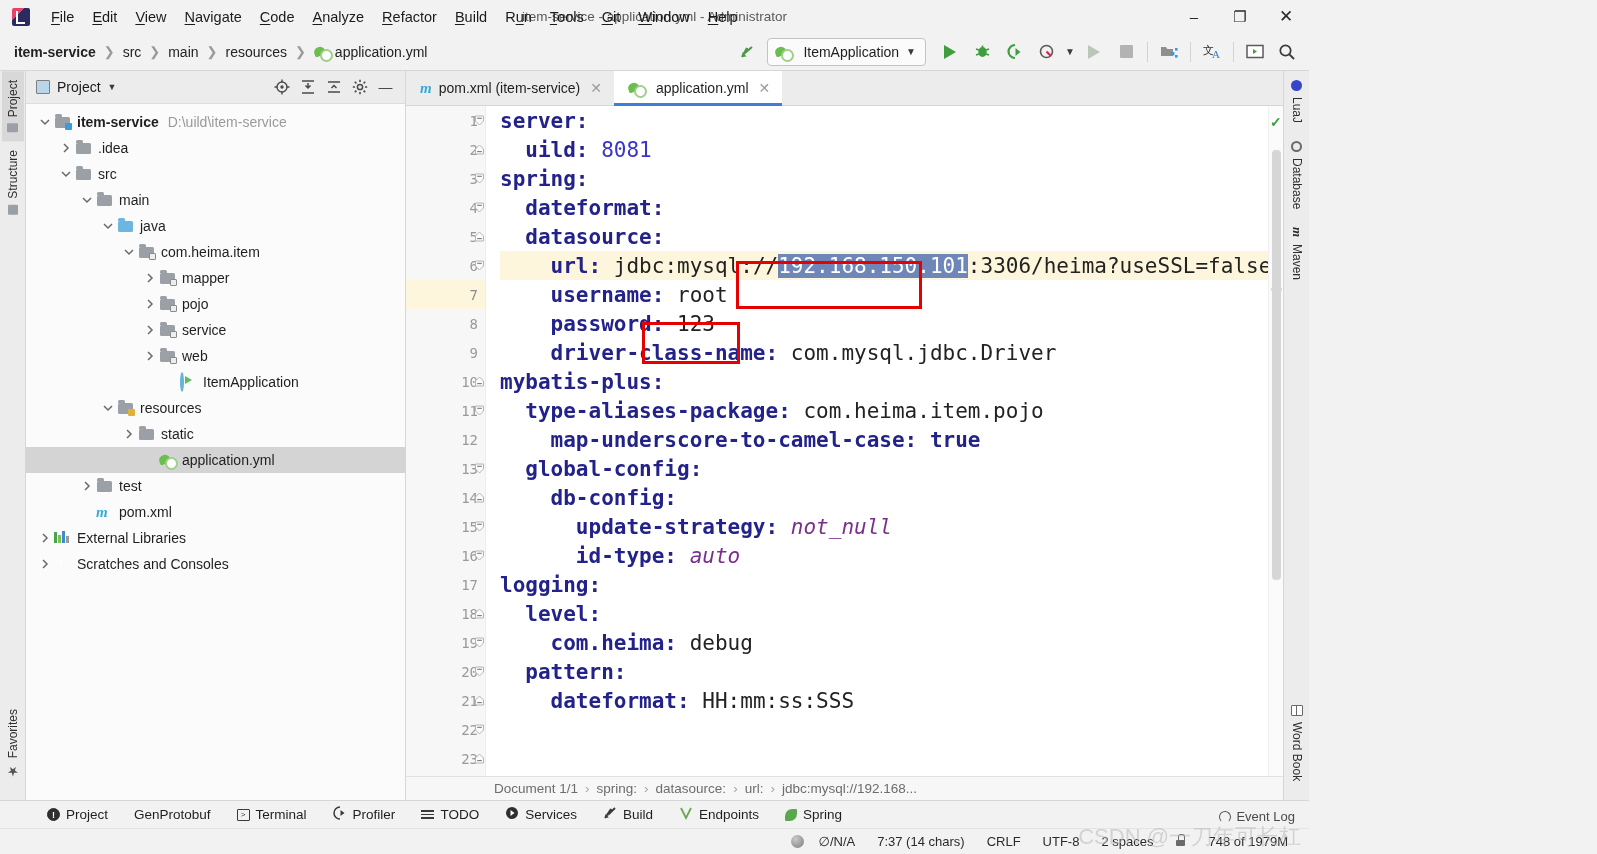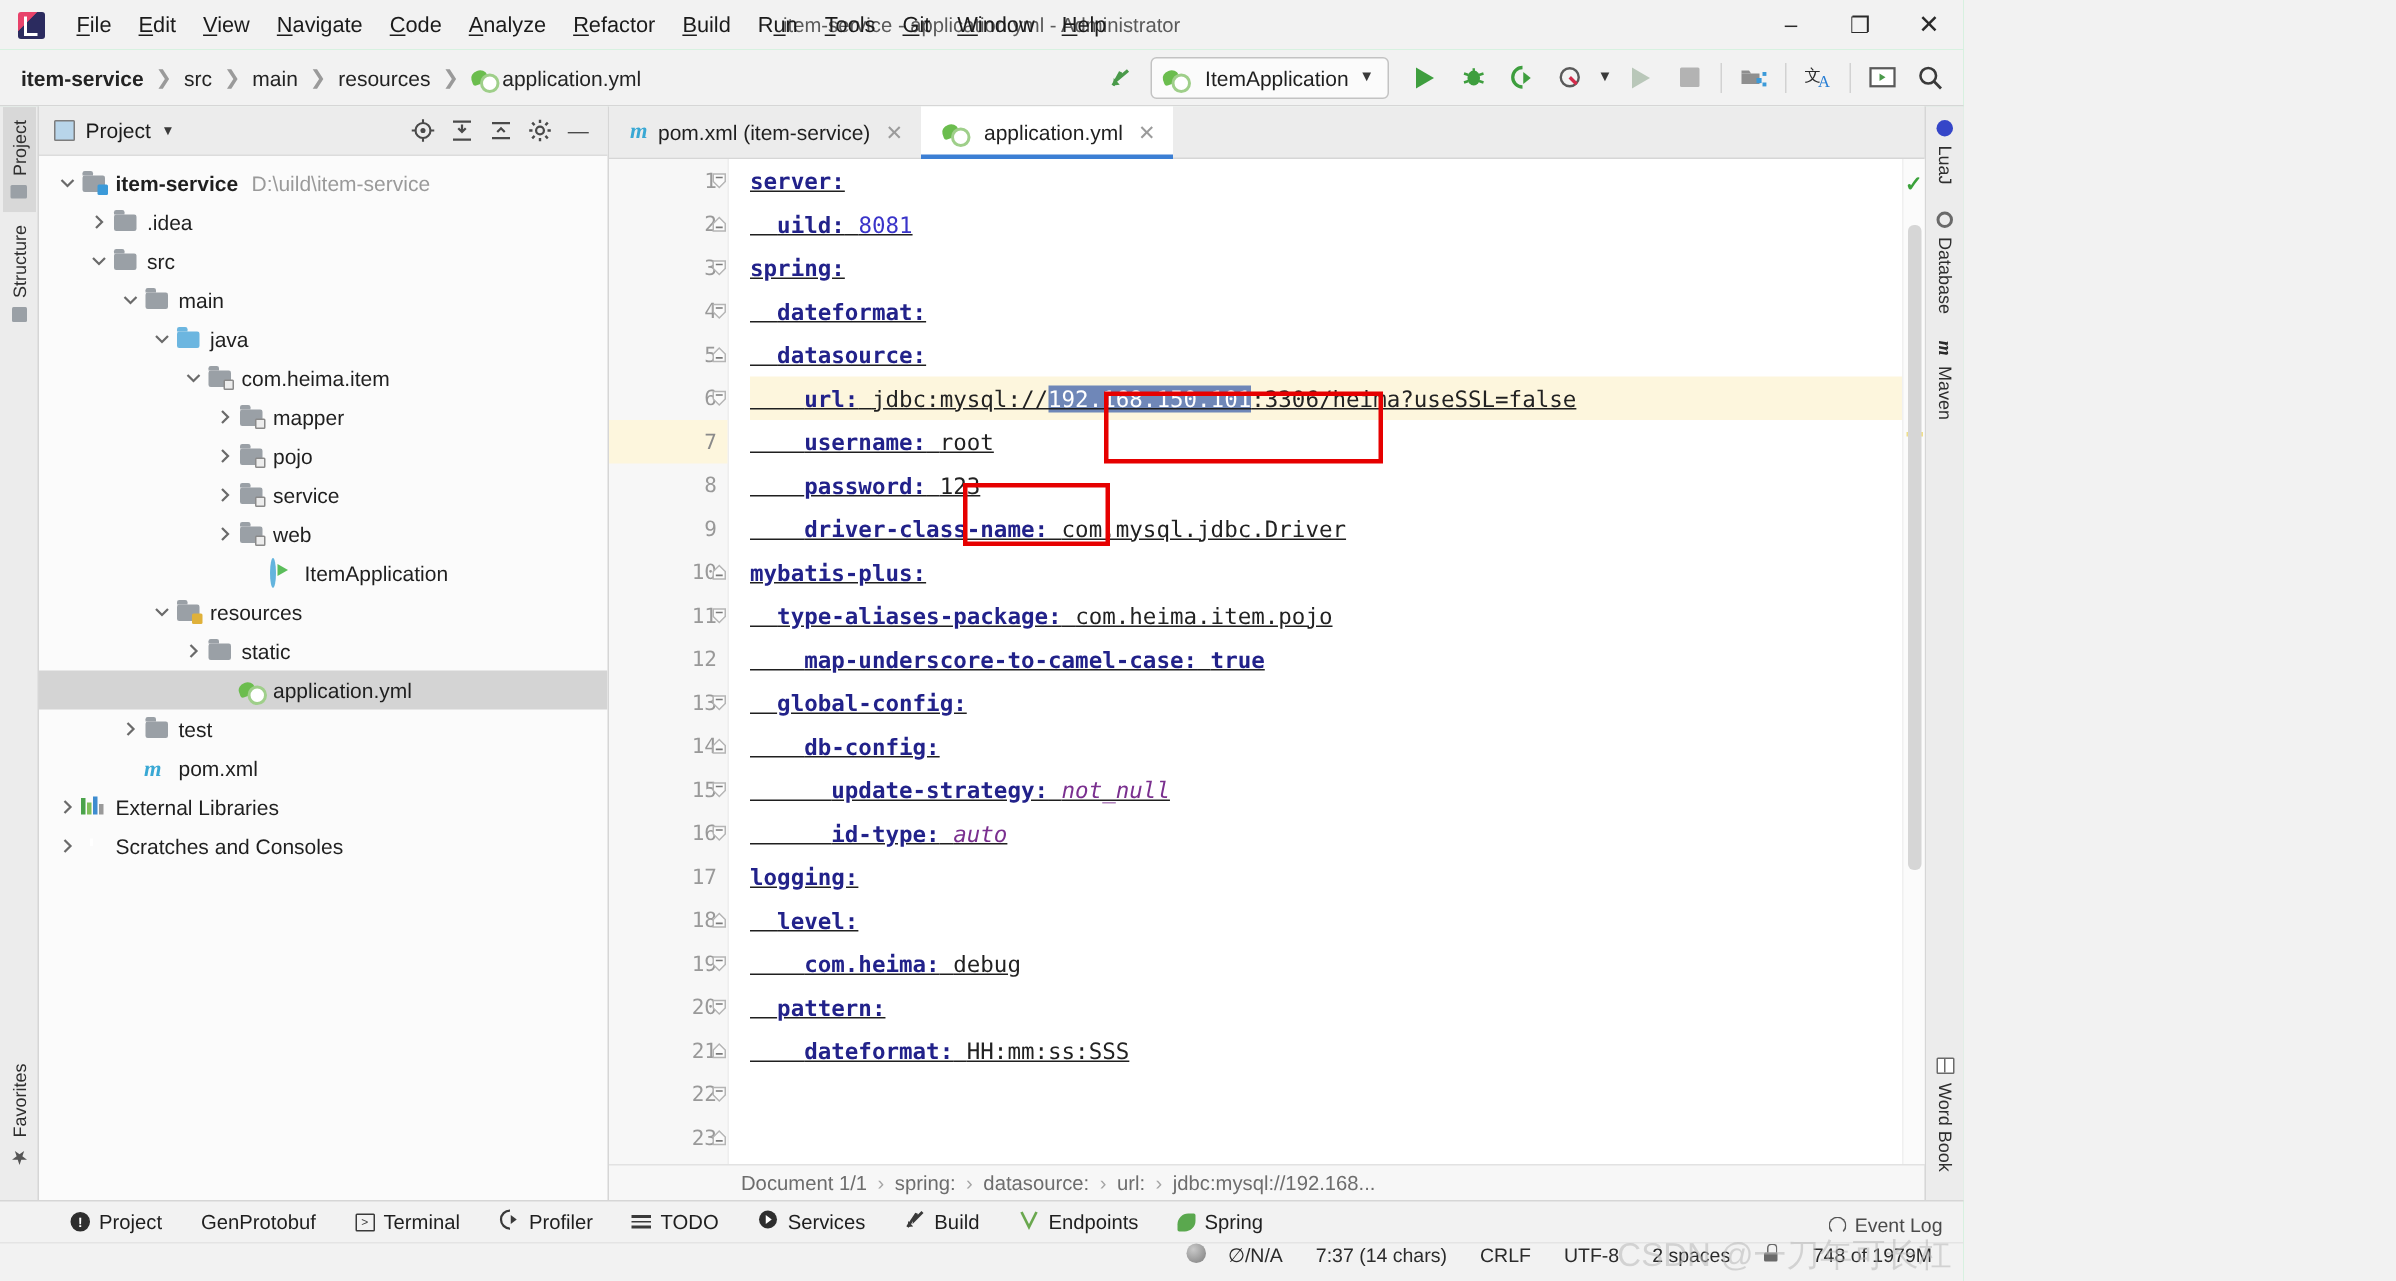--- a/index.html
+++ b/index.html
@@ -4,21 +4,21 @@
 <style>
   * { box-sizing: border-box; margin:0; padding:0; }
   html,body { width:1597px; height:854px; overflow:hidden; }
   body {
     font-family: "Liberation Sans", sans-serif;
     font-size: 13px;
     color: #1f1f1f;
     background: #f2f2f2;
     -webkit-font-smoothing: antialiased;
   }
-  .app { width:1309px; height:854px; display:flex; flex-direction:column; background:#86efac; }
+  .app { width:1309px; height:854px; display:flex; flex-direction:column; background:#7f1d1d; }
 
   
   .menubar {
     height: 33px; background:#f2f2f2; display:flex; align-items:center;
     position:relative; flex:0 0 33px;
   }
   .ij-logo {
     width:18px;height:18px;margin:0 12px 0 12px;border-radius:2px;
     background: linear-gradient(135deg,#e8426a 0%,#e8426a 35%,#2b2b5f 36%,#2b2b5f 100%);
     position:relative; flex:0 0 18px;
@@ -132,22 +132,22 @@
 
   .edwrap { flex:1 1 auto; display:flex; min-height:0; position:relative; overflow:hidden; background:#fff;}
   .gutter {
     width:80px; flex:0 0 80px; background:#f7f7f7; position:relative; border-right:1px solid #eeeeee;
     font-family:"DejaVu Sans Mono", monospace; font-size:14px;
   }
   .gline { height:29px; display:flex; align-items:center; justify-content:flex-end; color:#999999;
            padding-right:7px; position:relative; }
   .gline.cur { background:#fdf6dd; color:#8a8a8a; }
   .code {
-    flex:1 1 auto; position:relative; font-family:"DejaVu Sans Mono", monospace; font-size:15px;
-    overflow:hidden; background:#fff; padding-left:14px;text-decoration:underline;
+    flex:1 1 auto; position:relative; font-family:"DejaVu Sans Mono", monospace; font-size:21px;
+    overflow:hidden; background:#fff; padding-left:14px;
   }
   .cline { height:29px; display:flex; align-items:center; white-space:pre; }
   .cline.cur { background:#fdf6dd; }
   .k { color:#22228a; font-weight:bold; }
   .v { color:#222; }
   .num { color:#3a34c9; }
   .ital { color:#7a2f8f; font-style:italic; }
   .sel-text { background:#6f87b8; color:#ffffff; }
 
   .fold-col { position:absolute; left:66px; top:0; bottom:0; width:16px; }
@@ -191,21 +191,21 @@
           justify-content:center;font-size:9px;font-weight:bold;color:#3a3a3a; }
   .circ.fill { background:#2e2e2e; border-color:#2e2e2e; color:#fff; }
   .sq-ic { width:13px;height:12px;border:1.5px solid #3a3a3a;border-radius:1px;font-size:8px;display:flex;
            align-items:center;justify-content:center;color:#3a3a3a; }
   .lines-ic { display:flex;flex-direction:column;gap:2px;width:13px; }
   .lines-ic i { height:1.6px;background:#3a3a3a;display:block;width:100%; }
   .leaf-ic { width:12px;height:12px;background:#5aa84e;border-radius:60% 10% 60% 10%; }
 
   
   .statusbar {
-    height:26px; background:#f2f2f2; display:flex; font-size:13px; color:#2b2b2b;
+    height:26px; background:#f2f2f2; display:flex; align-items:center; font-size:13px; color:#2b2b2b;
     padding:0 10px 0 10px; flex:0 0 26px; border-top:1px solid #e4e4e4; position:relative;
   }
   .sb-left { flex:1 1 auto; }
   .sb-item { padding:0 11px; white-space:nowrap; cursor:default; }
   .mem { width:13px;height:13px;border-radius:50%;
          background:radial-gradient(circle at 35% 30%, #c9c9c9, #7d7d7d); margin-right:4px;}
   .lock-ic { width:11px;height:12px;position:relative;display:inline-block; }
   .lock-ic::before{content:"";position:absolute;left:1px;bottom:0;width:9px;height:6px;background:#6a6a6a;border-radius:1px;}
   .lock-ic::after{content:"";position:absolute;left:3px;top:0;width:5px;height:6px;border:1.5px solid #6a6a6a;
     border-bottom:none;border-radius:3px 3px 0 0;}

